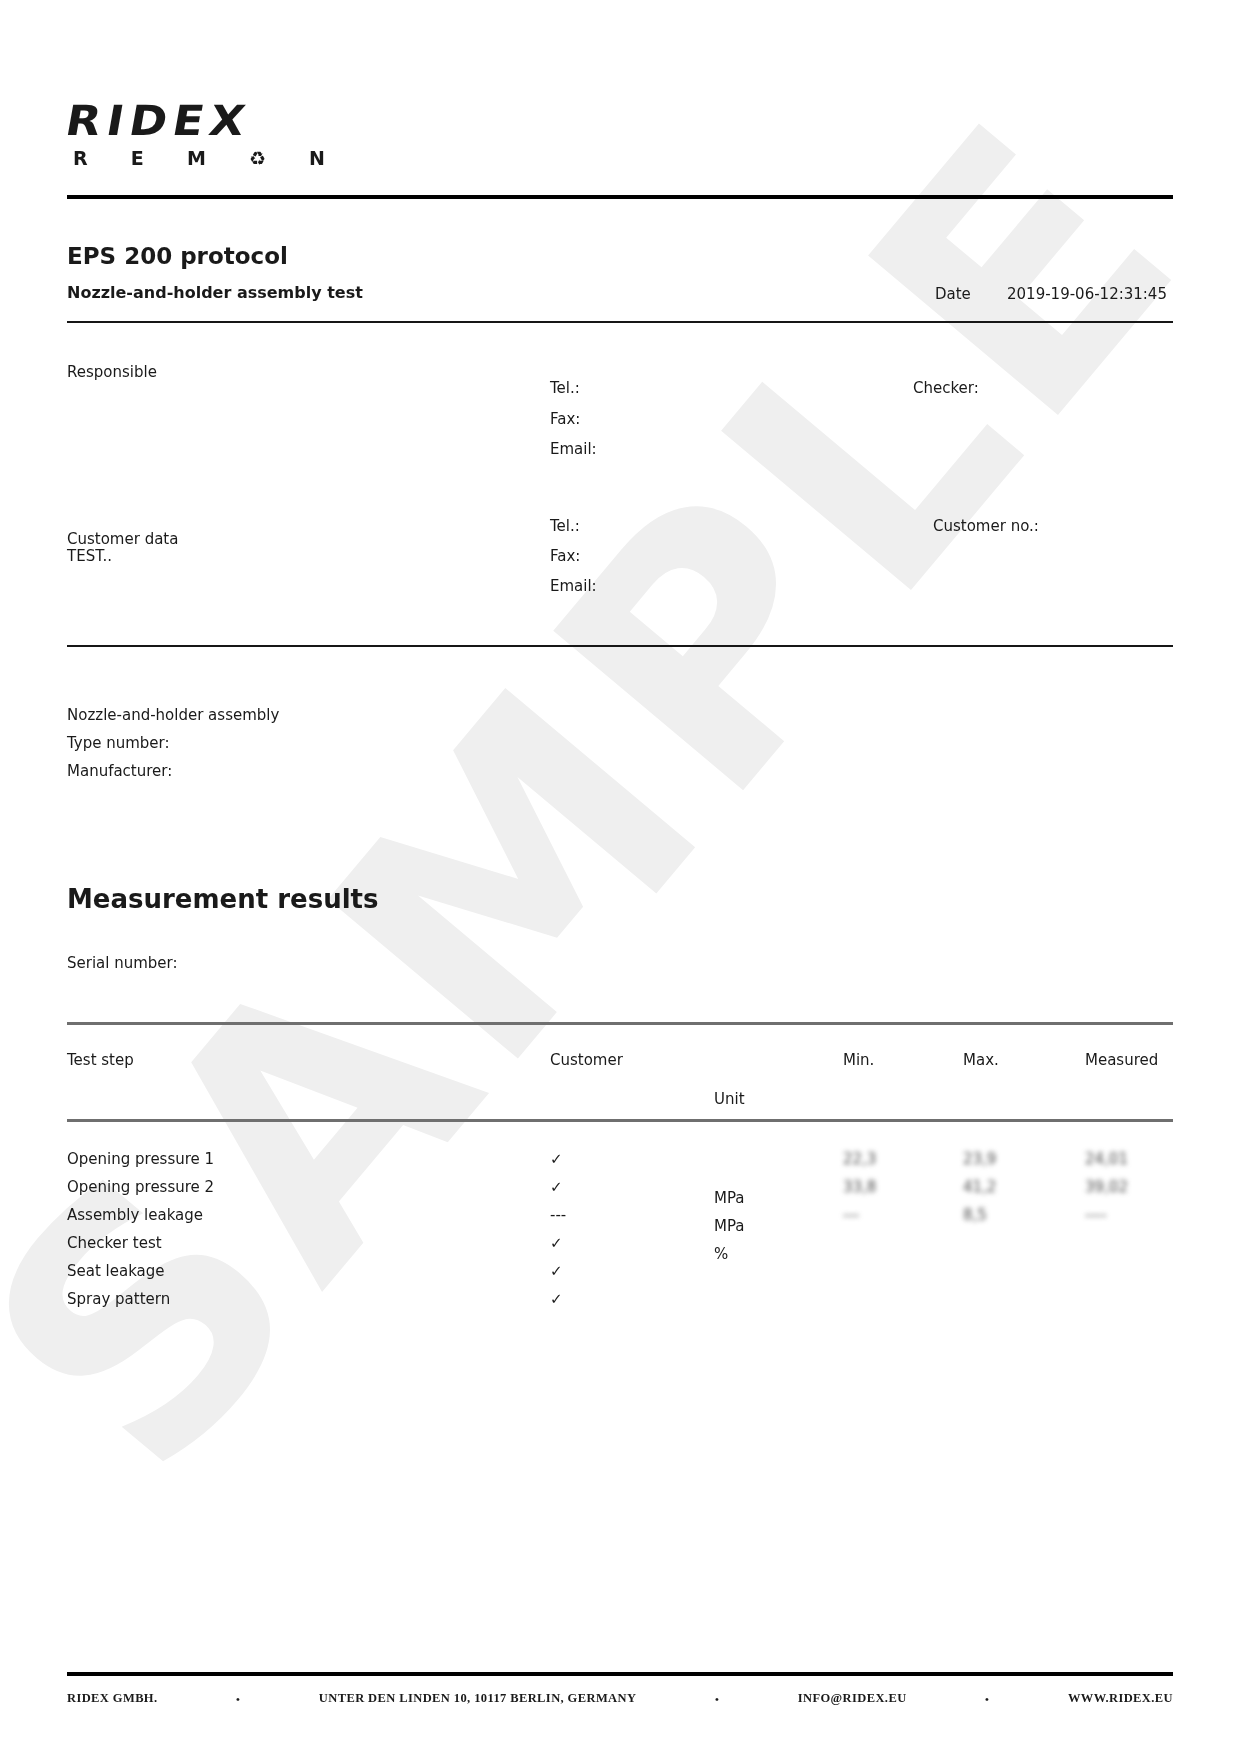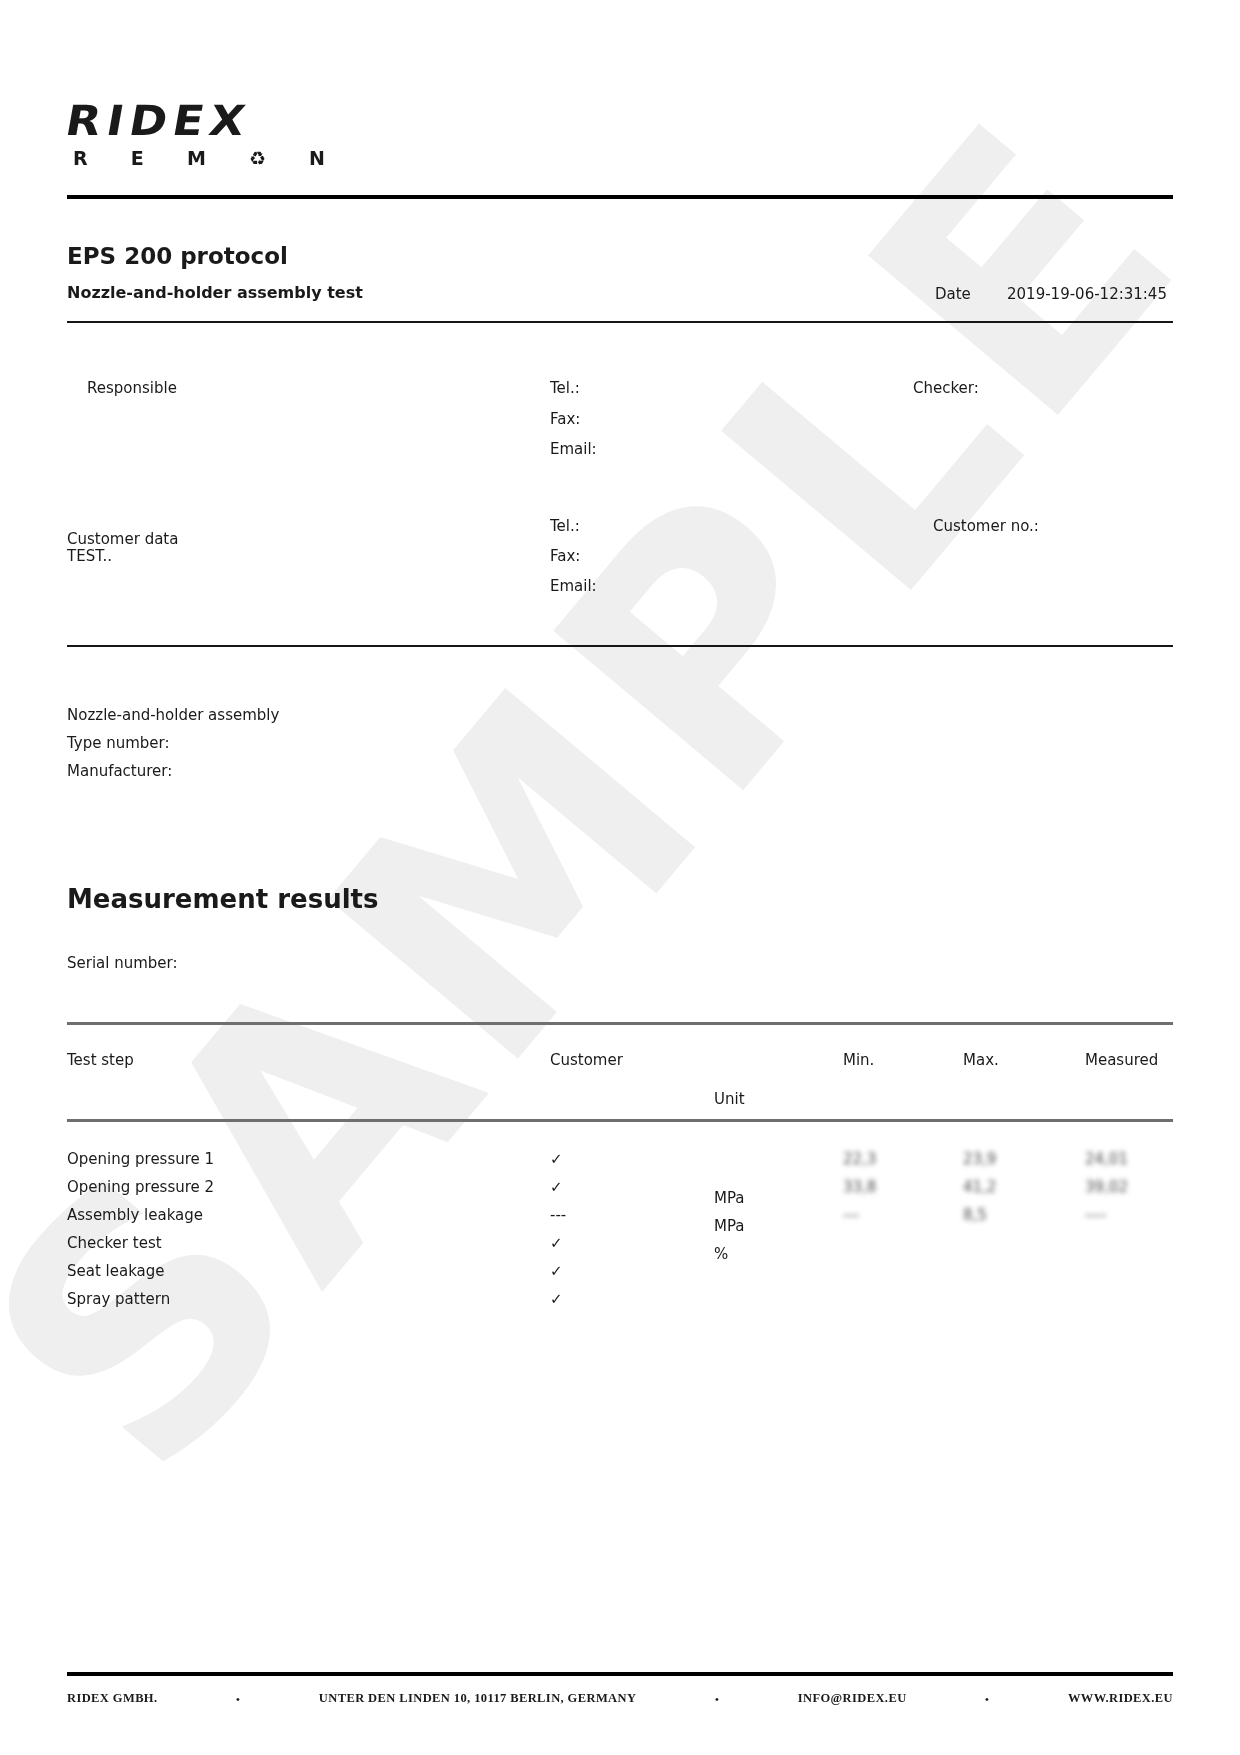--- a/index.html
+++ b/index.html
@@ -89,21 +89,21 @@
 
     <div class="rule rule-thick" style="top:195px;"></div>
 
     <div class="abs title">EPS 200 protocol</div>
     <div class="abs subtitle">Nozzle-and-holder assembly test</div>
     <div class="abs date-label">Date</div>
     <div class="abs date-value">2019-19-06-12:31:45</div>
 
     <div class="rule rule-thin" style="top:321px;"></div>
 
-    <div class="abs lbl" style="left:67px;top:378px;margin-left:20px;">Responsible</div>
+    <div class="abs lbl" style="left:67px;top:362px;">Responsible</div>
     <div class="abs lbl" style="left:550px;top:378px;">Tel.:</div>
     <div class="abs lbl" style="left:550px;top:409px;">Fax:</div>
     <div class="abs lbl" style="left:550px;top:439px;">Email:</div>
     <div class="abs lbl" style="left:913px;top:378px;">Checker:</div>
 
     <div class="abs lbl" style="left:67px;top:529px;">Customer data</div>
     <div class="abs lbl" style="left:67px;top:546px;">TEST..</div>
     <div class="abs lbl" style="left:550px;top:516px;">Tel.:</div>
     <div class="abs lbl" style="left:550px;top:546px;">Fax:</div>
     <div class="abs lbl" style="left:550px;top:576px;">Email:</div>

